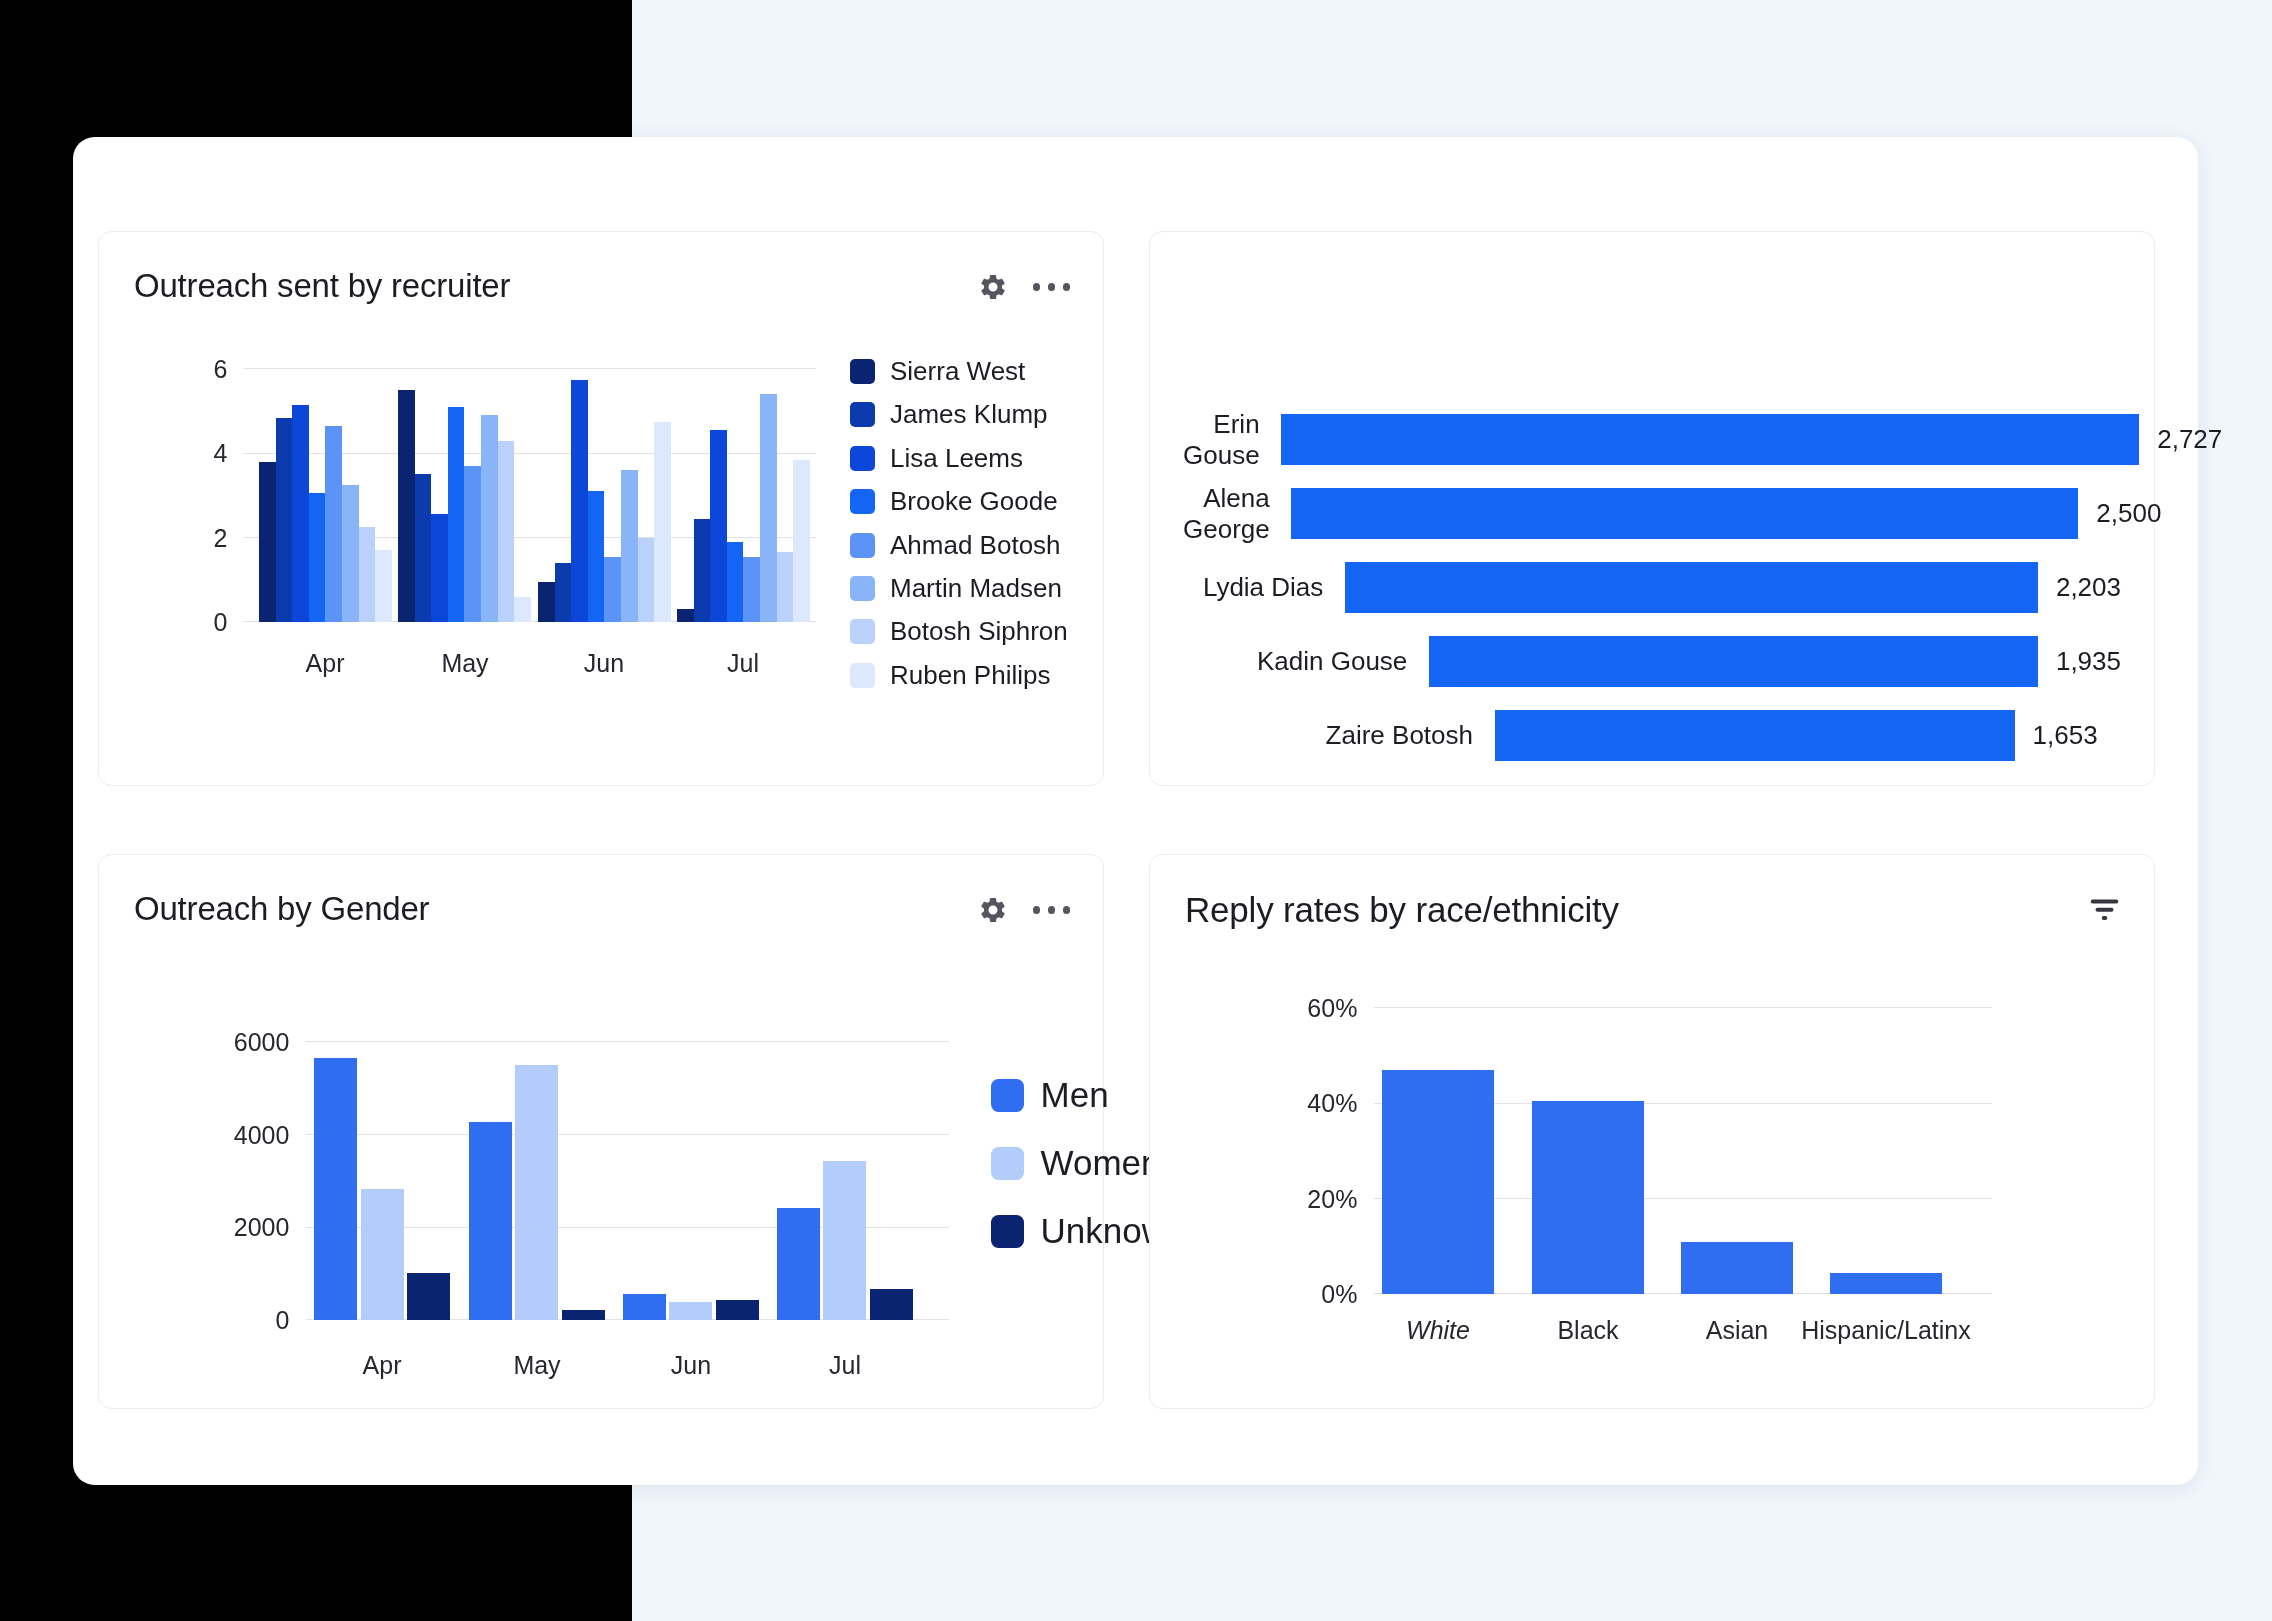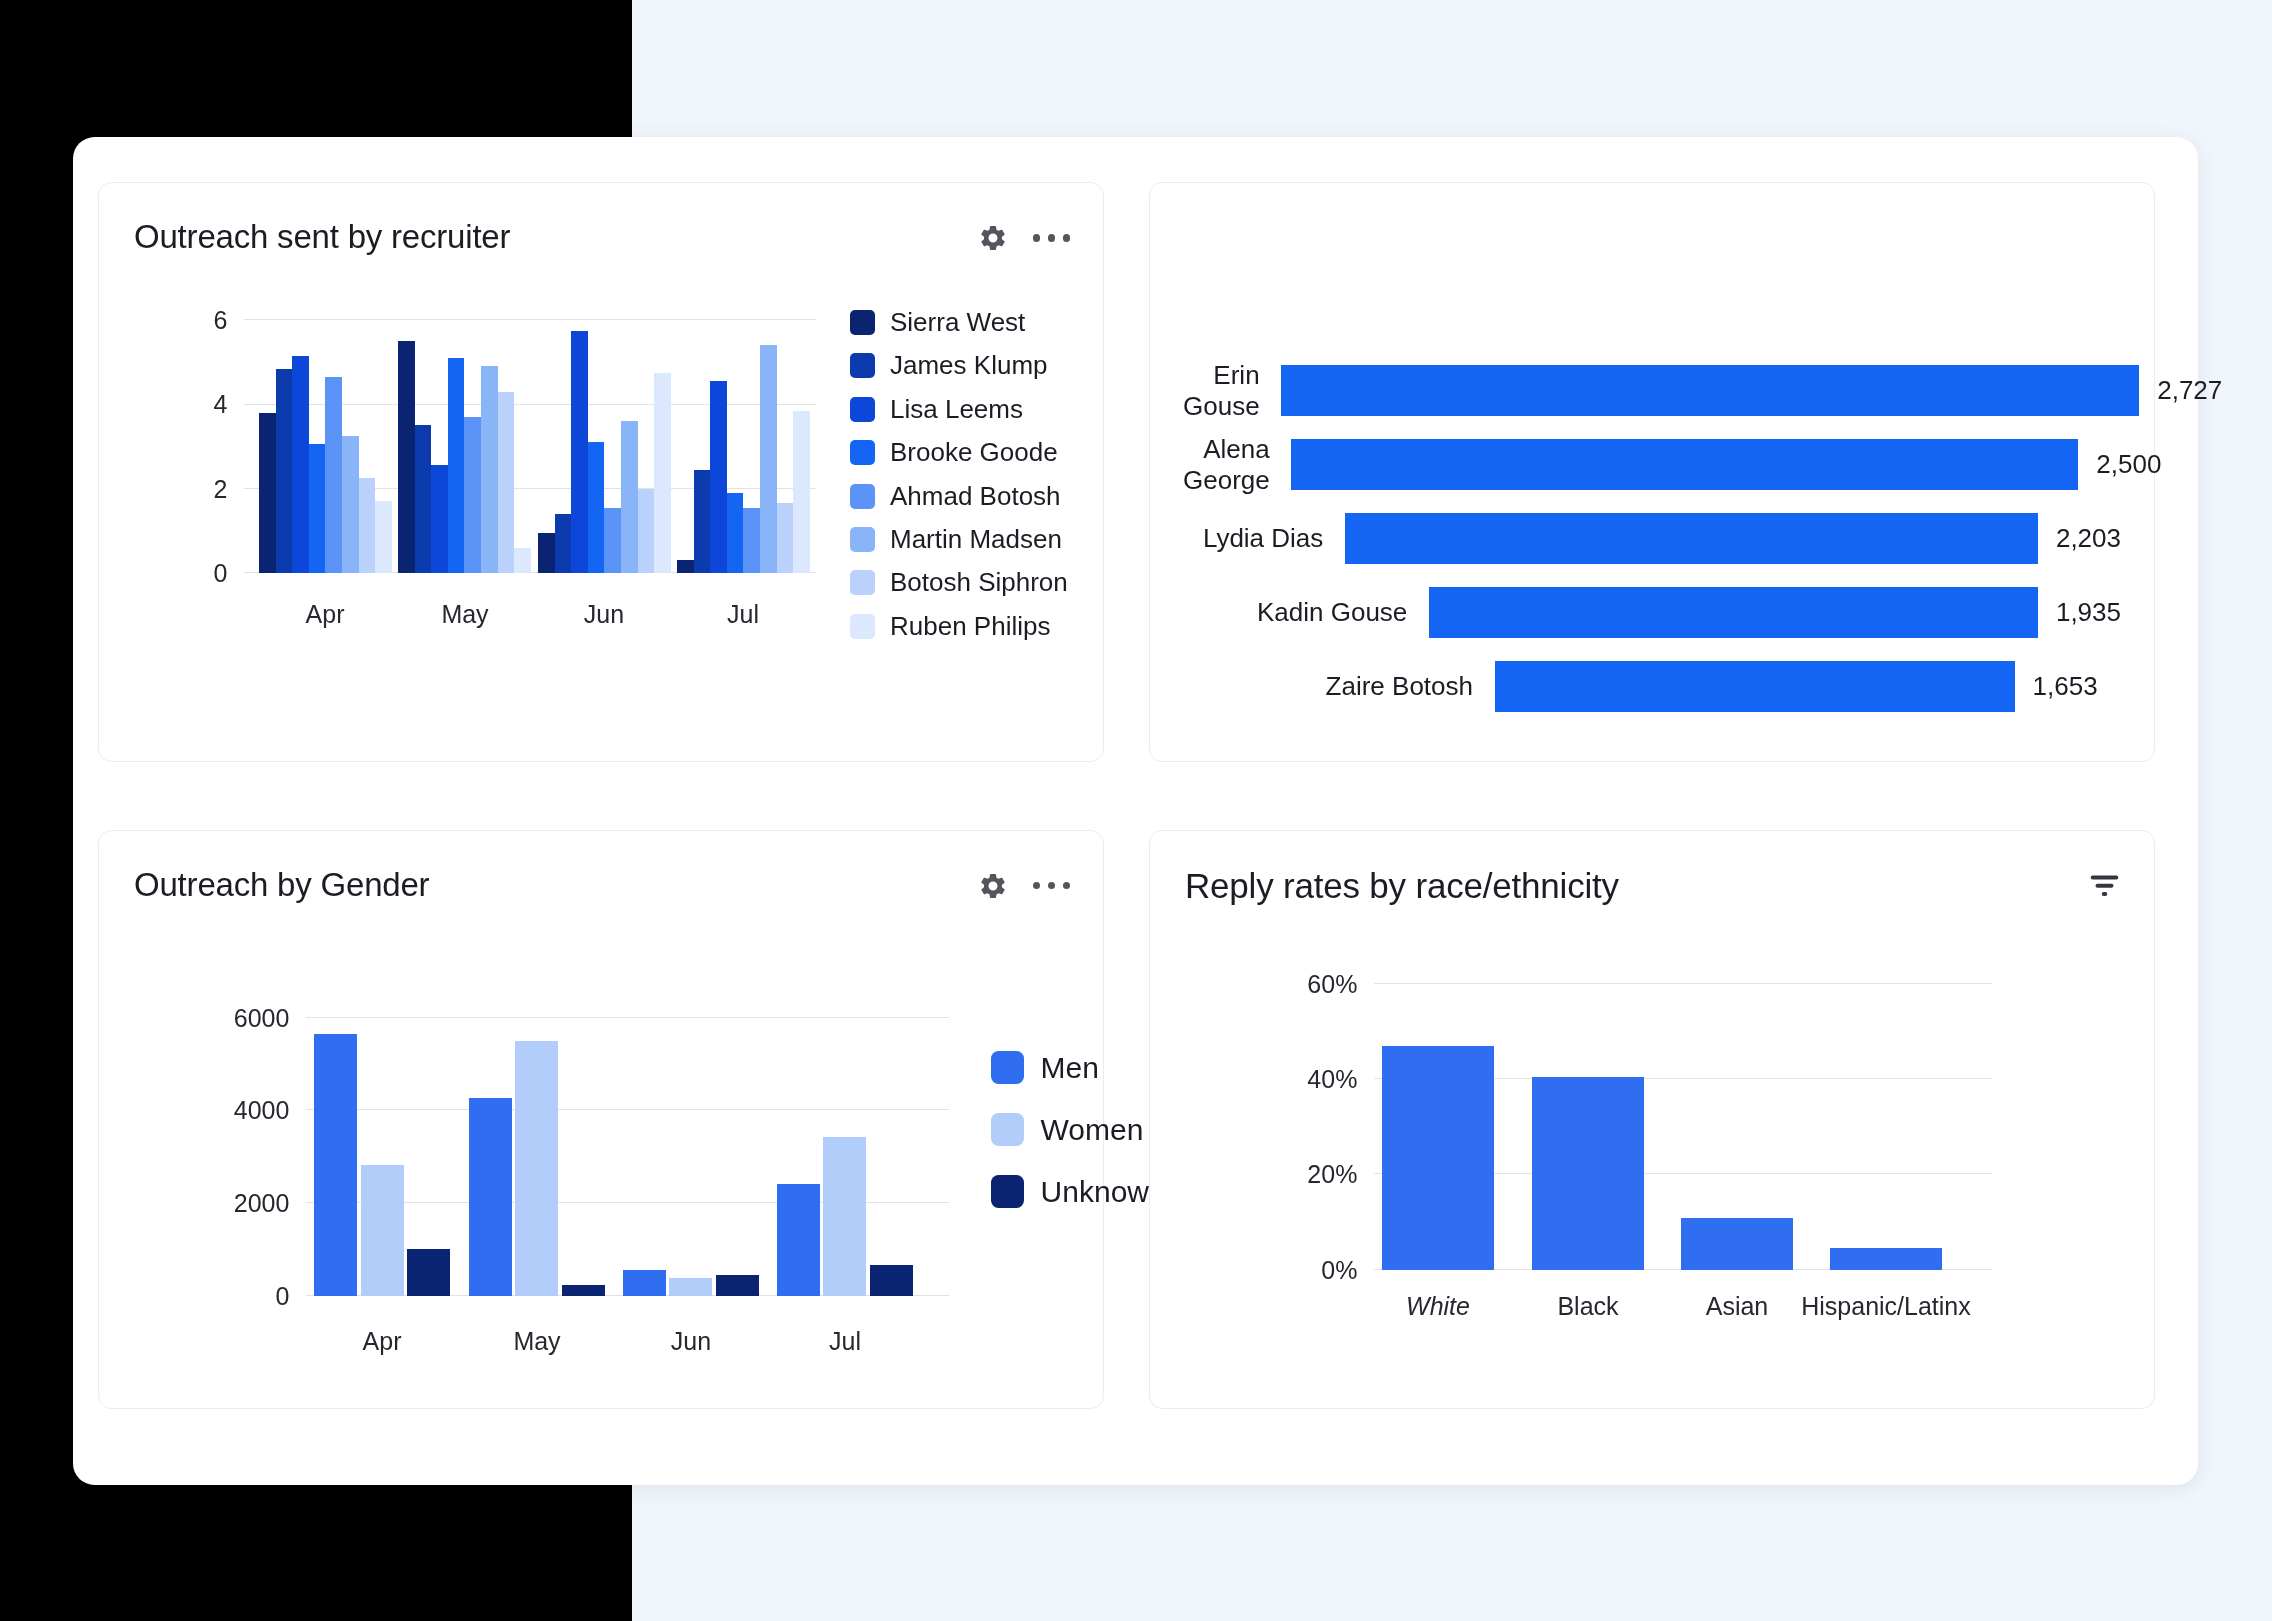--- a/index.html
+++ b/index.html
@@ -18,21 +18,21 @@
     position:absolute;left:73px;top:137px;width:2125px;height:1348px;
     background:#ffffff;border-radius:21.6px;
     box-shadow:0 3.3px 21.6px rgba(15,23,42,.08);
   }
   .grid{
     position:absolute;left:0;top:0;width:100%;height:100%;
     display:grid;
     grid-template-columns:1fr 1fr;
     grid-template-rows:1fr 1fr;
     column-gap:45px;row-gap:68px;
-    padding:45px 43px 76px 25px;
+    padding:94px 43px 76px 25px;
     box-sizing:border-box;
   }
   .card{
     background:#fff;border:0.8px solid #ececf0;border-radius:13.3px;
     position:relative;box-sizing:border-box;
     padding:35px 33px 23px 35px;
   }
   .card-head{
     display:flex;align-items:flex-start;justify-content:space-between;
   }
@@ -73,21 +73,21 @@
   .hbar{height:51px;background:#1565f5;}
   .hval{font-size:26px;color:#1c1c24;margin-left:18px;white-space:nowrap;}
 
   
   #chart3{position:absolute;left:207px;top:187px;width:643px;height:278px;}
   .g3grp{position:absolute;bottom:0;height:100%;display:flex;align-items:flex-end;gap:3.3px;}
   .g3grp .bar{width:43px;}
   .legend3{position:absolute;left:892px;top:220px;display:flex;flex-direction:column;gap:28px;}
   .legend3 .row{display:flex;align-items:center;gap:16.6px;}
   .legend3 .sw{width:33px;height:33px;border-radius:7.5px;display:block;}
-  .legend3 .lb{font-size:30px;color:#1c1c24;white-space:nowrap;}
+  .legend3 .lb{font-size:35px;color:#1c1c24;white-space:nowrap;}
 
   
   #chart4{position:absolute;left:224px;top:153px;width:618px;height:286px;}
   .c4bar{position:absolute;bottom:0;background:#2f6ef0;}
 </style>
 </head>
 <body>
 
 <div class="black-block"></div>
 

